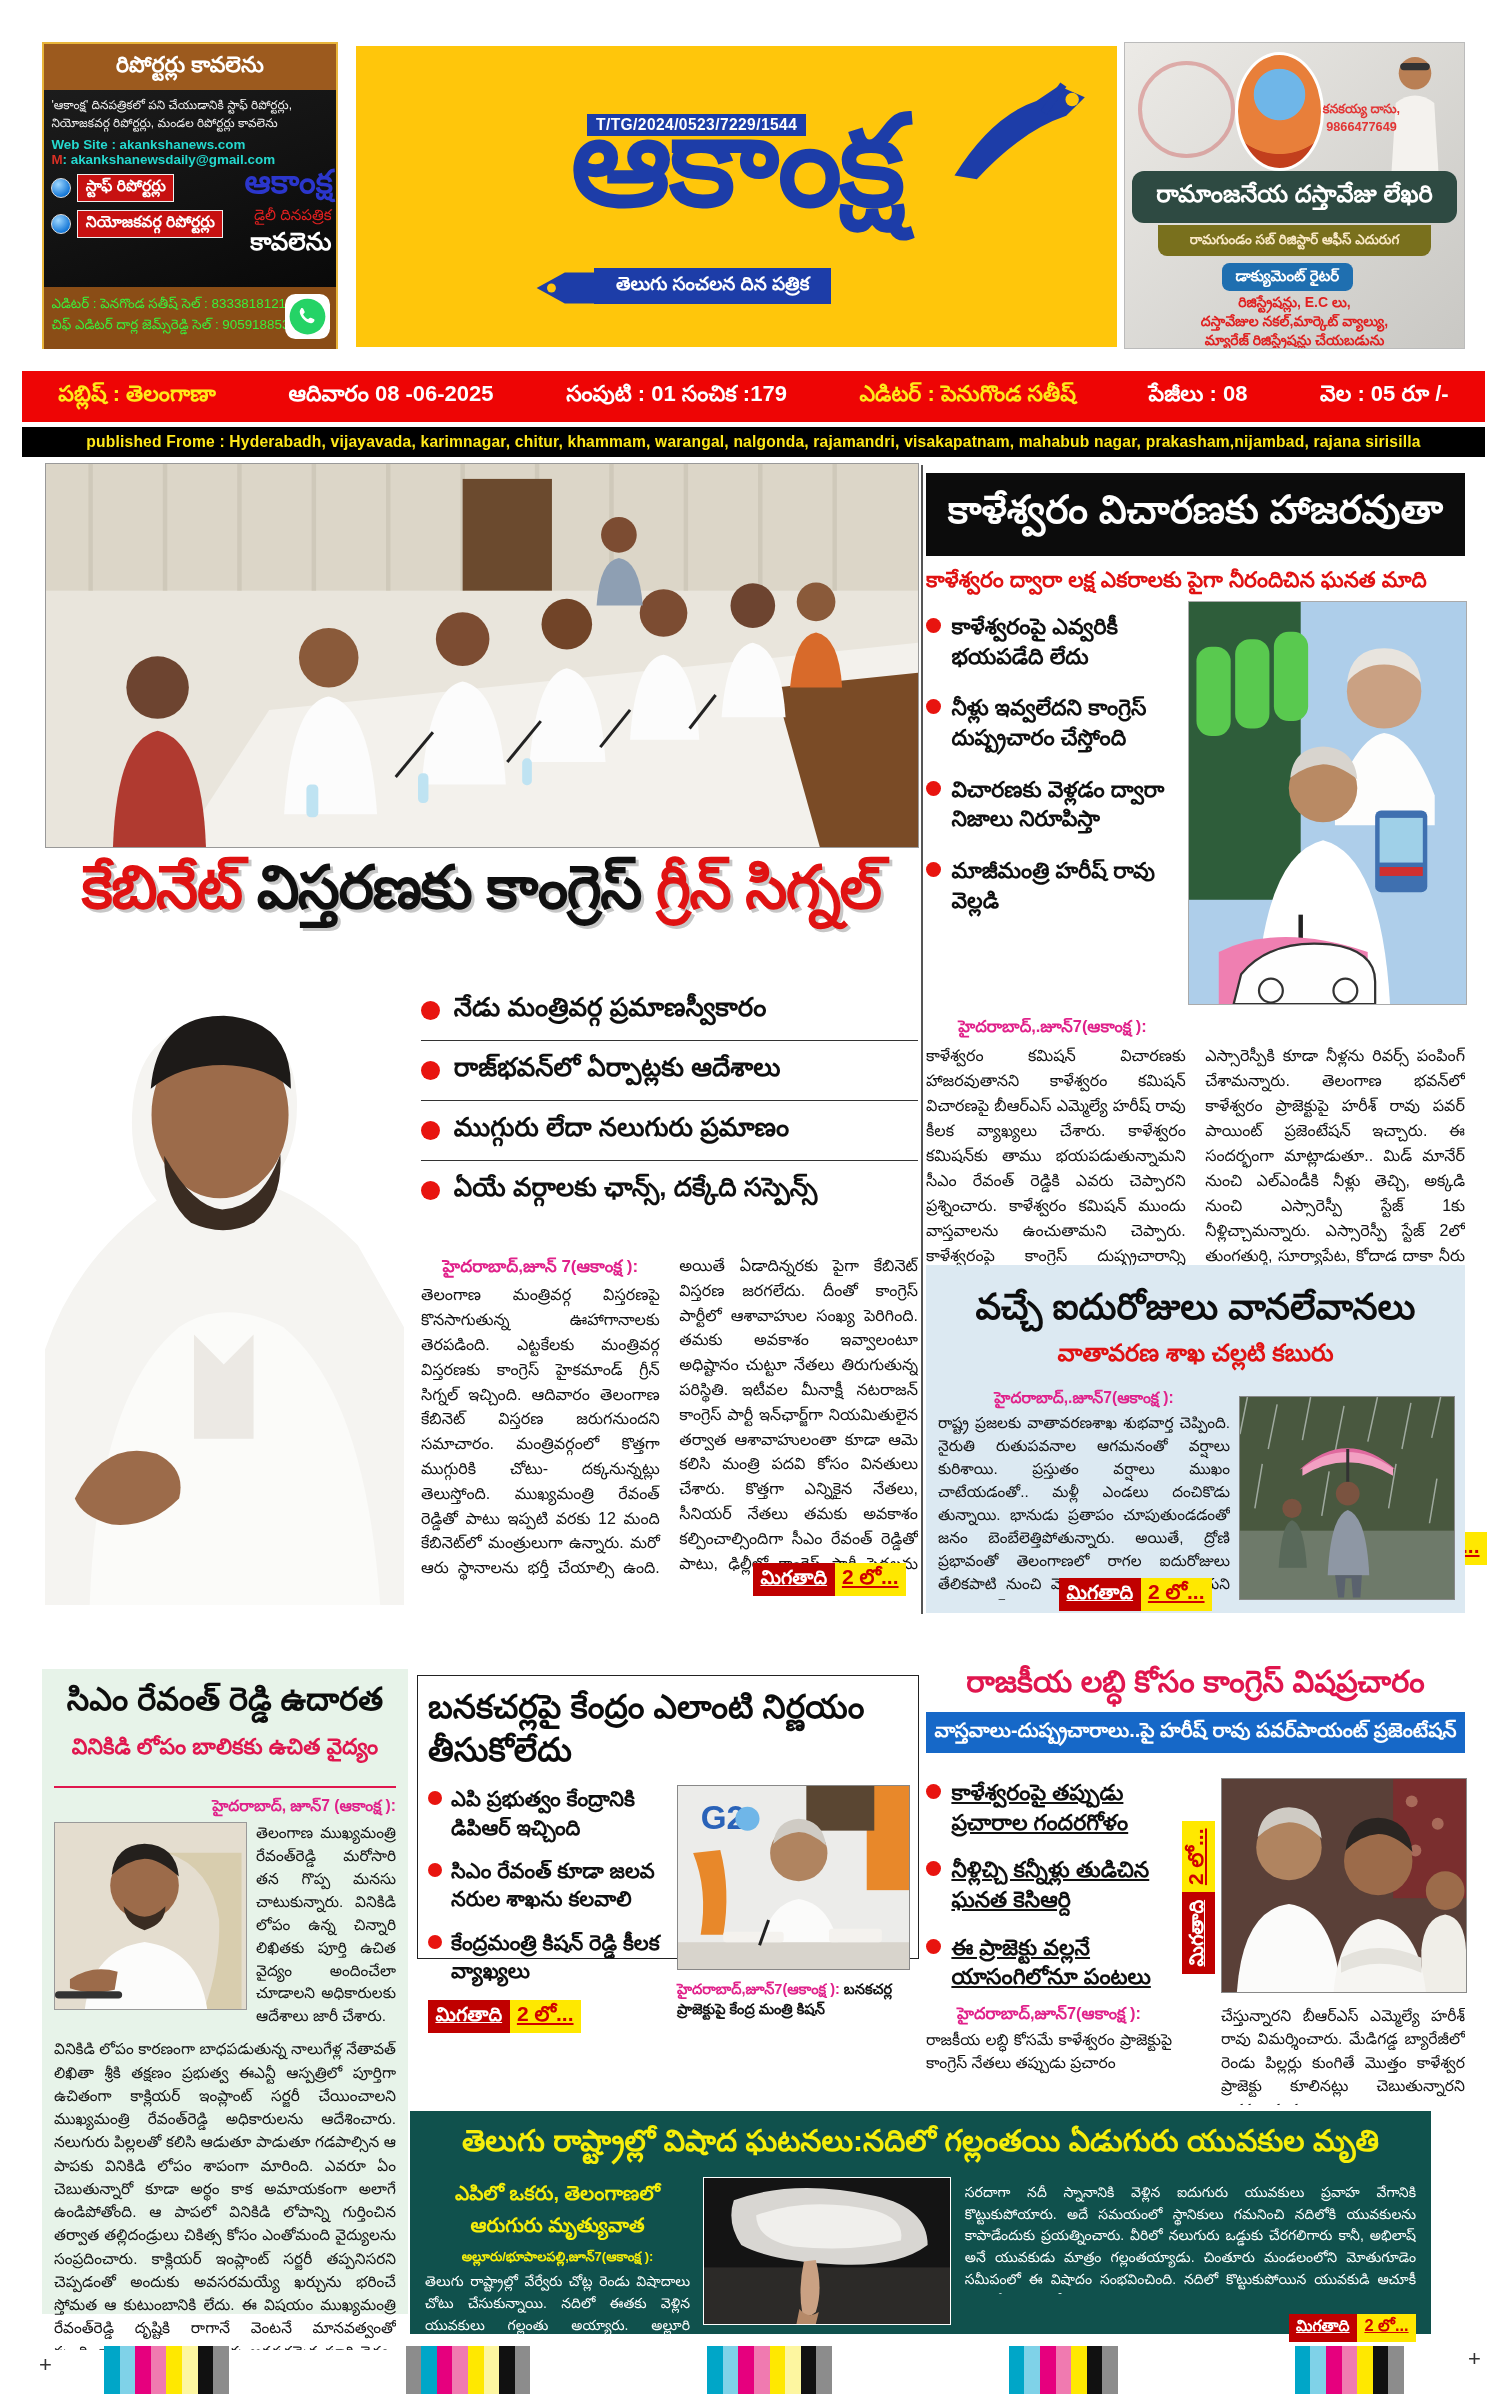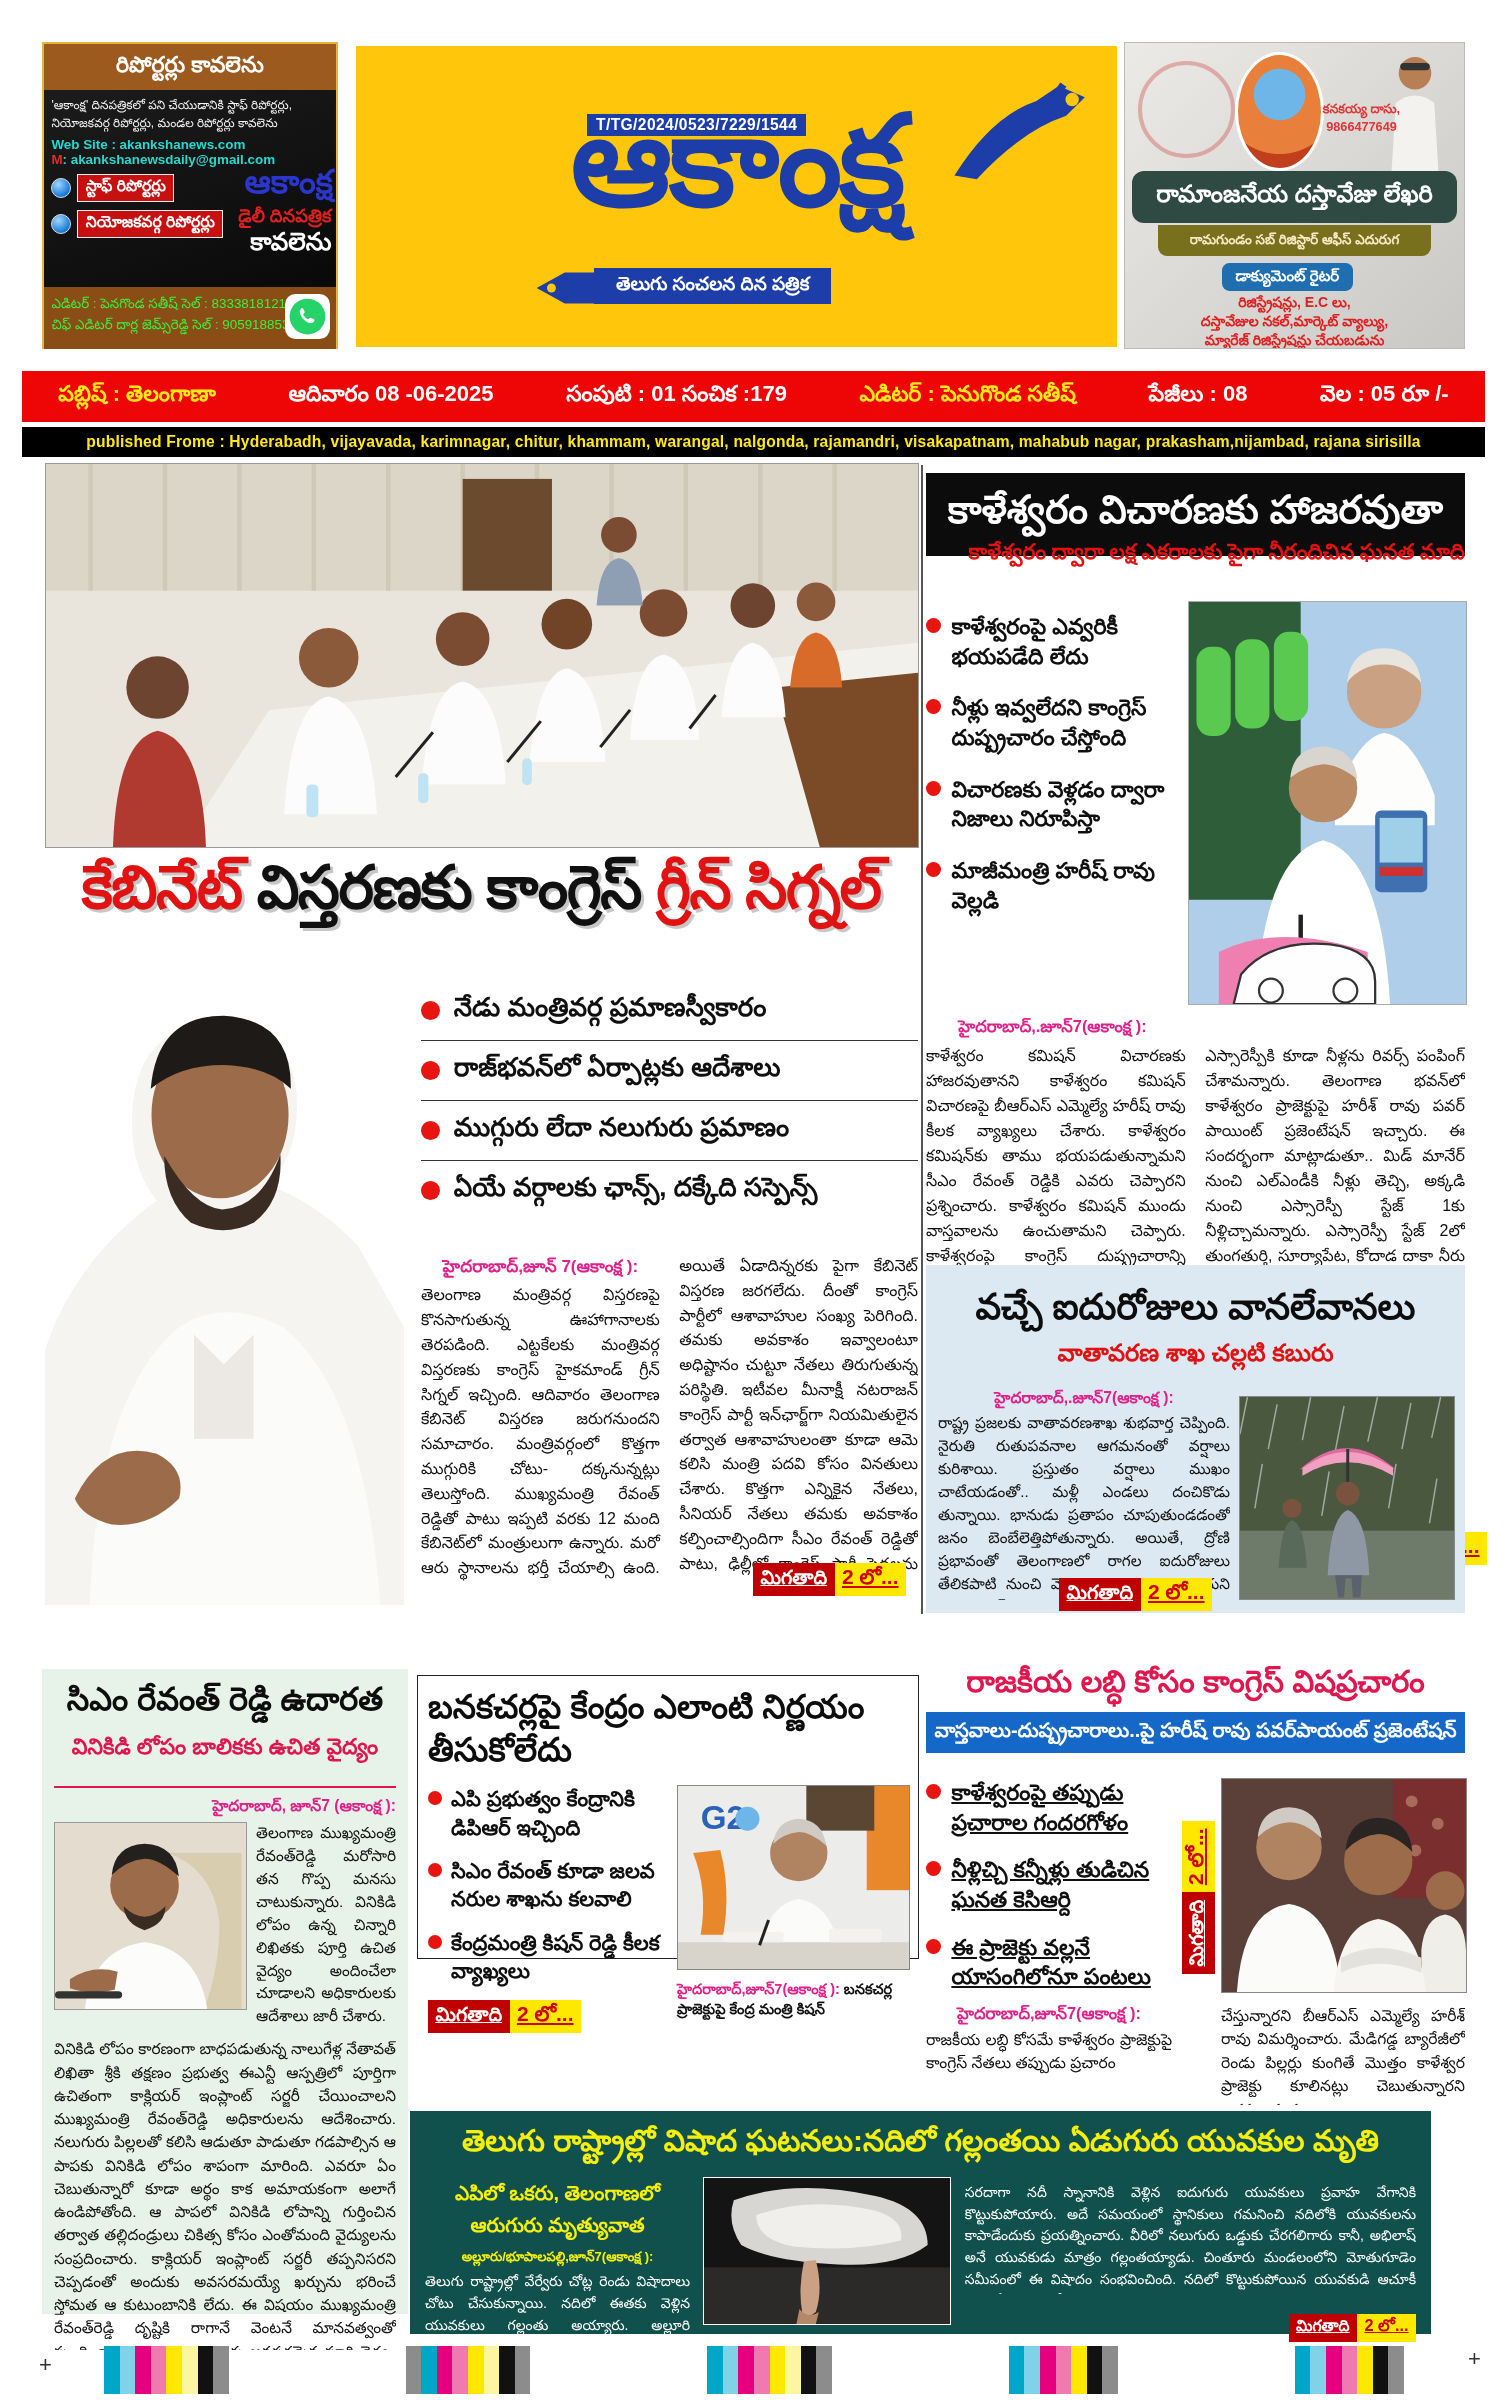--- a/index.html
+++ b/index.html
@@ -12,21 +12,21 @@
   .laTitle{height:46px;background:#9c5a1e;color:#fff;font-weight:800;font-size:22px;display:flex;align-items:center;justify-content:center;}
   .laBody{position:relative;height:197px;padding:6px 7.4px;box-sizing:border-box;background:linear-gradient(160deg,#1c1c1c,#090909);}
   .laLine{color:#f3f3f3;font-size:12px;line-height:1.5;}
   .laWeb{color:#25d9cf;font-weight:700;font-size:13.4px;margin-top:4.5px;}
   .laMail{color:#25d9cf;font-weight:700;font-size:13.4px;}
   .gmailM{color:#d93025;font-weight:800;}
   .laChipRow{display:flex;align-items:center;gap:6px;margin-top:7.4px;}
   .blueDot{width:18px;height:18px;border-radius:50%;background:radial-gradient(circle at 35% 30%,#9fd8ff,#1779d8 70%);flex:none;border:1.5px solid #ddd;}
   .laChip{background:#c71111;border:1.5px solid #eee;color:#fff;font-weight:800;font-size:15.6px;padding:2.2px 7.4px;white-space:nowrap;}
   .laBrand{position:absolute;right:3px;top:73px;color:#2b36cc;font-weight:800;font-size:33px;}
-  .laDaily{position:absolute;right:4.5px;top:116px;color:#e02020;font-weight:700;font-size:18px;}
+  .laDaily{position:absolute;right:4.5px;top:116px;color:#e02020;font-weight:400;font-size:15px;}
   .laWanted{position:absolute;right:4.5px;top:138px;color:#fff;font-weight:800;font-size:24.6px;}
   .laFoot{position:relative;height:62px;background:#8a4d16;padding:6px 7.4px;box-sizing:border-box;}
   .laFootLine{color:#3bf03b;font-weight:400;font-size:13.4px;line-height:1.6;white-space:nowrap;}
   .waIcon{position:absolute;right:6px;top:7.4px;width:45px;height:45px;border-radius:10.4px;background:#fff;display:flex;align-items:center;justify-content:center;}
   
   .masthead{left:356px;top:46px;width:761px;height:301px;background:#ffc60b;}
   .mhReg{position:absolute;left:231px;top:68px;background:#1d3da8;color:#fff;font-weight:700;font-size:15.6px;padding:2.2px 9px;letter-spacing:0.4px;}
   .mhTitle{position:absolute;left:0;right:0;top:52px;text-align:center;color:#1d3da8;font-weight:800;font-size:127px;line-height:1;letter-spacing:-3px;}
   .mhTag{position:absolute;left:238px;bottom:43px;background:#1d3da8;color:#fff;font-weight:700;font-size:18.6px;padding:5.2px 22px;}
   
@@ -53,21 +53,21 @@
   .bdot{width:19.4px;height:19.4px;border-radius:50%;background:#e8140f;flex:none;}
   .leadBody{left:421px;top:1254px;width:497px;height:336px;column-count:2;column-gap:19.4px;font-size:16px;line-height:1.55;overflow:hidden;}
   .dl{color:#e0218a;font-weight:800;text-align:center;font-size:17px;margin-bottom:3px;}
   
   .more{display:inline-flex;align-items:stretch;font-weight:800;}
   .m1{background:#c00000;color:#fff;font-size:19.4px;padding:3px 7.4px;text-decoration:underline;}
   .m2{background:#ffe800;color:#d00000;font-size:21px;padding:1.5px 7.4px;text-decoration:underline;}
   .vrule{background:#555;width:1.5px;}
   
   .kHeadBox{left:926px;top:473px;width:539px;height:83px;background:#0c0c0c;color:#fff;font-weight:800;font-size:39px;display:flex;align-items:center;justify-content:center;white-space:nowrap;overflow:hidden;}
-  .kSub{left:926px;top:540px;width:539px;color:#e01212;font-weight:800;font-size:21.6px;text-align:right;white-space:nowrap;overflow:hidden;font-family:Liberation Serif, serif;}
+  .kSub{left:926px;top:567px;width:539px;color:#e01212;font-weight:800;font-size:21.6px;text-align:left;white-space:nowrap;overflow:hidden;}
   .kBullets{left:926px;top:612px;width:250px;}
   .kb{display:flex;gap:10.4px;margin-bottom:22px;font-weight:800;font-size:22px;line-height:1.35;color:#101010;}
   .kb .bdot{margin-top:6px;width:15px;height:15px;}
   .kPhoto{left:1188px;top:601px;width:277px;height:402px;border:0.7px solid #aaa;}
   .kDl{left:926px;top:1017px;width:253px;text-align:center;color:#e0218a;font-weight:800;font-size:16.4px;}
   .kBody{left:926px;top:1044px;width:539px;height:512px;column-count:2;column-gap:19.4px;font-size:16px;line-height:1.56;overflow:hidden;}
   
   .wPanel{left:926px;top:1265px;width:539px;height:348px;background:#dce9f2;}
   .wHead{position:absolute;left:0;right:0;top:21px;text-align:center;font-weight:800;font-size:36px;color:#0d0d0d;white-space:nowrap;overflow:hidden;}
   .wSub{position:absolute;left:0;right:0;top:74px;text-align:center;color:#e01212;font-weight:800;font-size:24px;}

